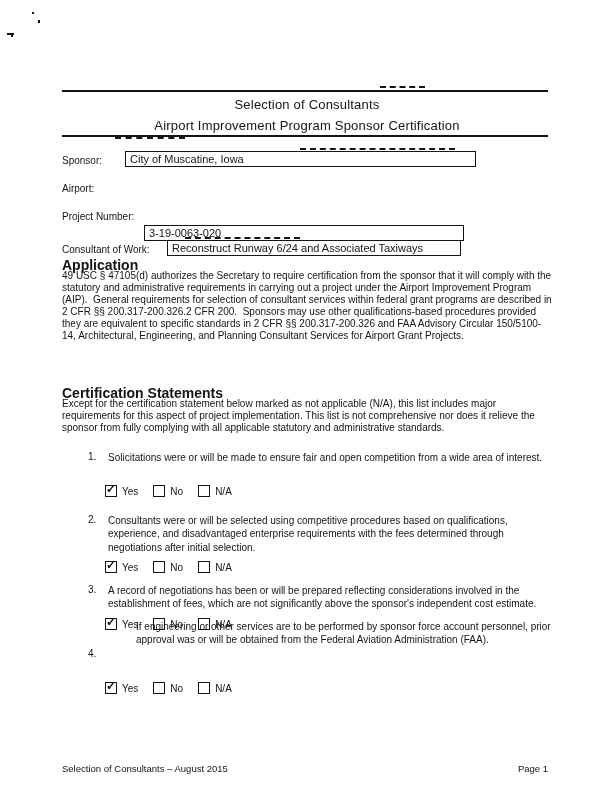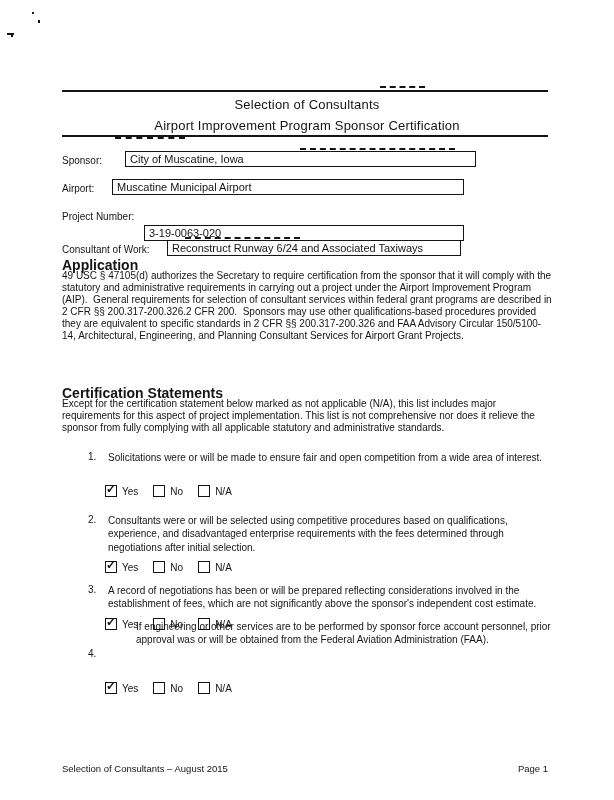--- a/index.html
+++ b/index.html
@@ -49,21 +49,20 @@
   <div class="title-line" style="top:97px;">Selection of Consultants</div>
   <div class="title-line" style="top:118px;">Airport Improvement Program Sponsor Certification</div>
   <div class="rule" style="left:62px;top:135px;width:486px;height:1.6px;"></div>
   <div class="artifact dashed" style="left:115px;top:137px;width:70px;"></div>
 
   <div class="field-label" style="left:62px;top:155px;">Sponsor:</div>
   <div class="field-box" style="left:113px;top:151px;width:345px;margin-left:12px;">City of Muscatine, Iowa</div>
   <div class="artifact dashed" style="left:300px;top:148px;width:155px;"></div>
 
   <div class="field-label" style="left:62px;top:183px;">Airport:</div>
-  <div class="field-box" style="left:112px;top:179px;width:346px;">Muscatine Municipal Airport</div>
 
   <div class="field-label" style="left:62px;top:211px;">Project Number:</div>
   <div class="field-box" style="left:144px;top:207px;width:314px;margin-top:18px;">3-19-0063-020</div>
 
   <div class="field-label" style="left:62px;top:244px;">Consultant of Work:</div>
   <div class="field-box" style="left:167px;top:240px;width:288px;">Reconstruct Runway 6/24 and Associated Taxiways</div>
   <div class="artifact dashed" style="left:185px;top:237px;width:115px;"></div>
 
   <div class="h" style="left:62px;top:257px;">Application</div>
   <div class="para" style="left:62px;top:270px;width:490px;">49 USC § 47105(d) authorizes the Secretary to require certification from the sponsor that it will comply with the statutory and administrative requirements in carrying out a project under the Airport Improvement Program (AIP).  General requirements for selection of consultant services within federal grant programs are described in 2 CFR §§ 200.317-200.326.2 CFR 200.  Sponsors may use other qualifications-based procedures provided they are equivalent to specific standards in 2 CFR §§ 200.317-200.326 and FAA Advisory Circular 150/5100-14, Architectural, Engineering, and Planning Consultant Services for Airport Grant Projects.</div>

